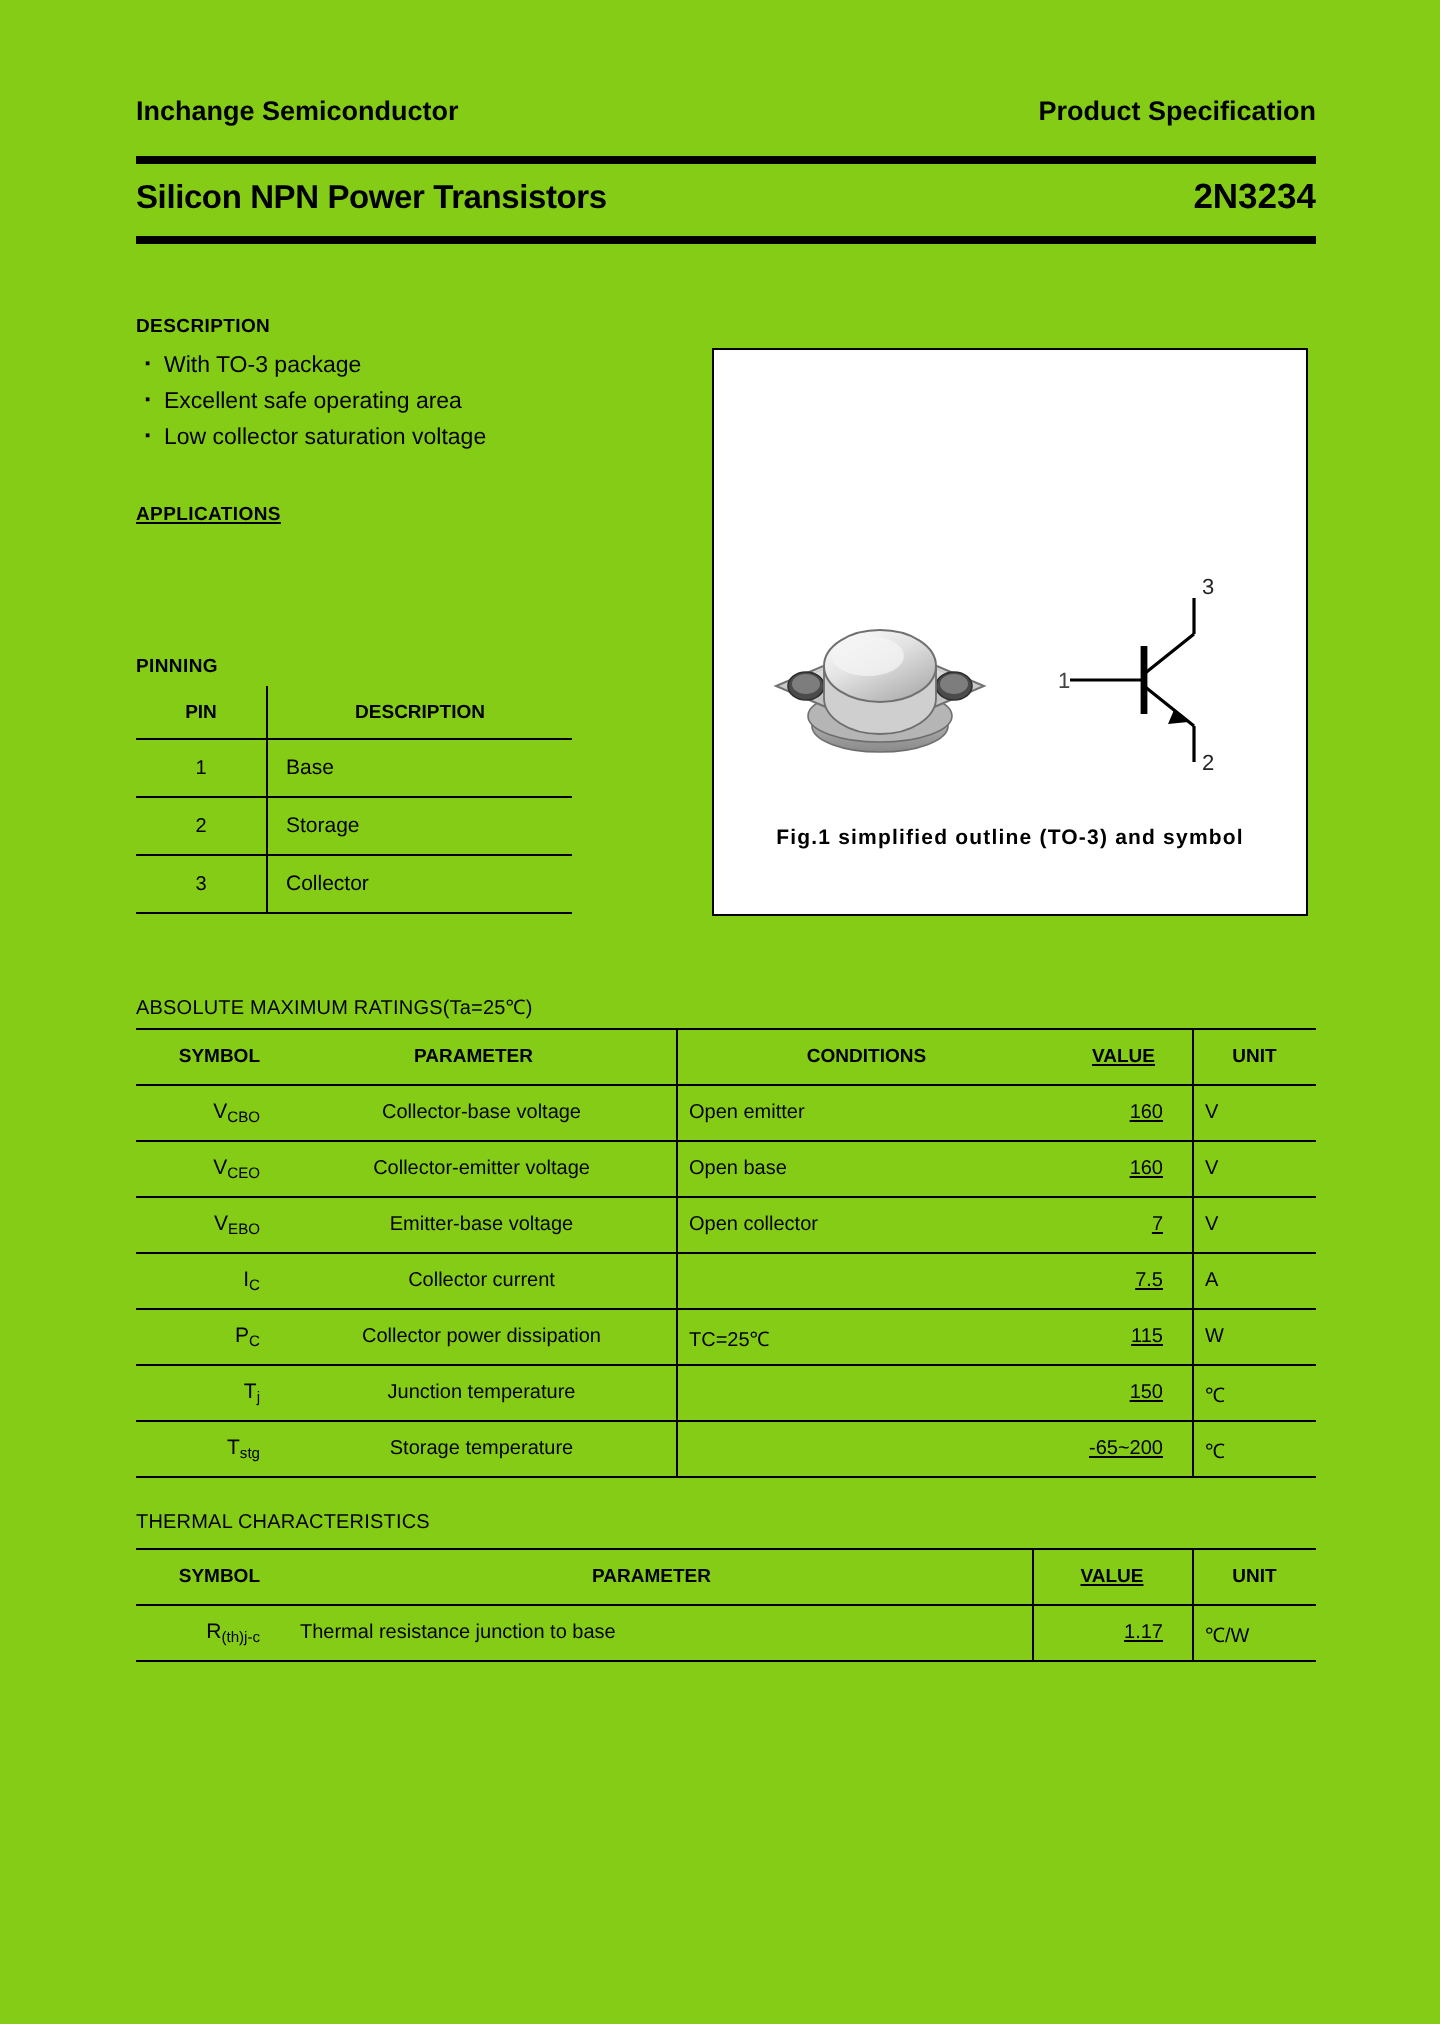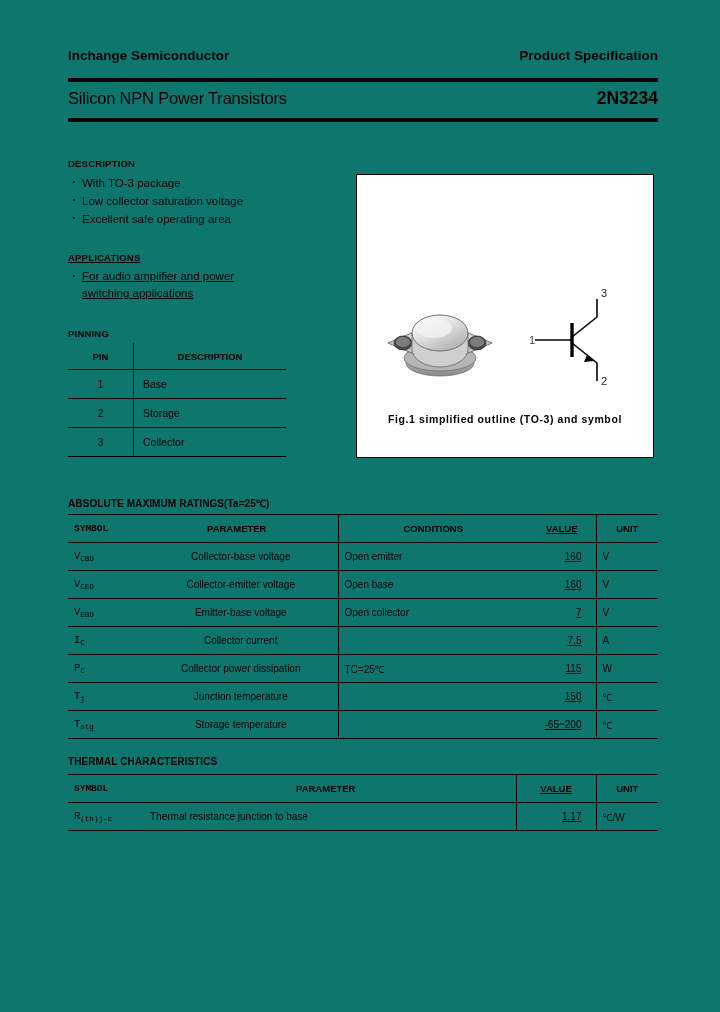--- a/index.html
+++ b/index.html
@@ -13,21 +13,21 @@
     font-family: "Liberation Sans", sans-serif;
     color: #000000;
     position: relative;
     overflow: hidden;
   }
   .page {
     position: absolute;
     left: 0; top: 0;
     width: 720px;
     height: 1012px;
-    background: #0f766e;
+    background: #84cc16;
   }
 
   
   .doc-header {
     position: absolute;
     left: 68px; top: 48px;
     width: 590px;
     display: flex;
     justify-content: space-between;
     align-items: baseline;
@@ -44,21 +44,21 @@
   .title-row {
     position: absolute;
     left: 68px; top: 88px;
     width: 590px;
     display: flex;
     justify-content: space-between;
     align-items: baseline;
   }
   .title-main {
     font-size: 16.5px;
-    font-weight: normal;
+    font-weight: bold;
     letter-spacing: -0.2px;
   }
   .title-part {
     font-size: 17.5px;
     font-weight: bold;
   }
 
   
   .sec-label {
     font-size: 9.5px;
@@ -146,21 +146,21 @@
   }
   #npn-symbol {
     position: absolute;
     left: 168px; top: 110px;
     width: 110px; height: 110px;
   }
 
   
   #ratings-heading { position: absolute; left: 68px; top: 496px; }
   #thermal-heading { position: absolute; left: 68px; top: 756px; }
-  .sec-heading { font-size: 10px; font-weight: bold; letter-spacing: 0.1px; }
+  .sec-heading { font-size: 10px; font-weight: normal; letter-spacing: 0.1px; }
 
   
   table.spec {
     border-collapse: collapse;
     position: absolute;
     left: 68px;
     width: 590px;
     font-size: 9.5px;
   }
   #ratings-table { top: 514px; }
@@ -172,21 +172,21 @@
     padding: 0 6px;
     height: 28px;
     box-sizing: border-box;
   }
   table.spec thead th {
     border-top: 1.2px solid #000;
     font-weight: bold;
     font-size: 9.5px;
     text-align: center;
   }
-  table.spec .c-symbol  { width: 68px;  text-align: left; font-family: Liberation Mono, monospace; }
+  table.spec .c-symbol  { width: 68px;  text-align: right; }
   table.spec .c-param   { border-right: 1.2px solid #000; }
   table.spec .c-cond    { width: 190px; }
   table.spec .c-value   { width: 68px;  text-align: right; border-right: 1.2px solid #000; padding-right: 14px; text-decoration: underline;}
   table.spec .c-unit    { width: 62px;  }
 
   table.spec tbody td.c-param {
     text-align: center;
     padding-left: 14px;
     font-size: 10px;
   }
@@ -218,31 +218,27 @@
   <div class="title-row">
     <span class="title-main">Silicon NPN Power Transistors</span>
     <span class="title-part">2N3234</span>
   </div>
   <div class="rule-thick" style="top:118px;"></div>
 
   <div id="description-block">
     <div class="sec-label">DESCRIPTION</div>
     <ul class="bullets">
       <li>With TO-3 package</li>
+      <li>Excellent safe operating area</li>
       <li>Low collector saturation voltage</li>
-      <li>Excellent safe operating area</li>
     </ul>
   </div>
 
   <div id="applications-block">
     <div class="sec-label">APPLICATIONS</div>
-    <ul class="bullets">
-      <li class="wrap">For audio amplifier and power
-switching applications</li>
-    </ul>
   </div>
 
   <div id="pinning-block">
     <div class="sec-label">PINNING</div>
     <table class="pintable">
       <thead>
         <tr>
           <th class="pin-col">PIN</th>
           <th class="desc-col">DESCRIPTION</th>
         </tr>

